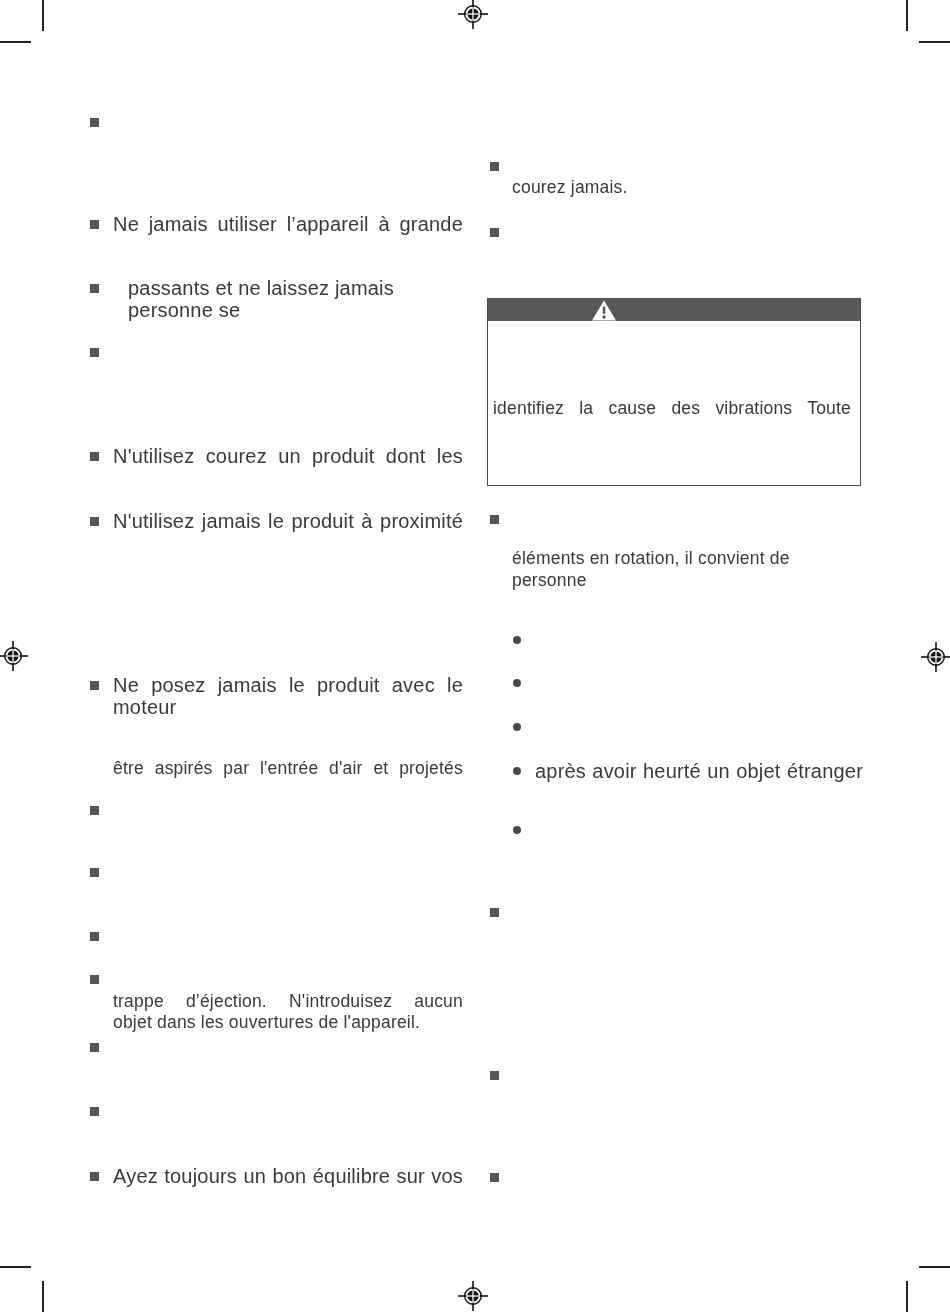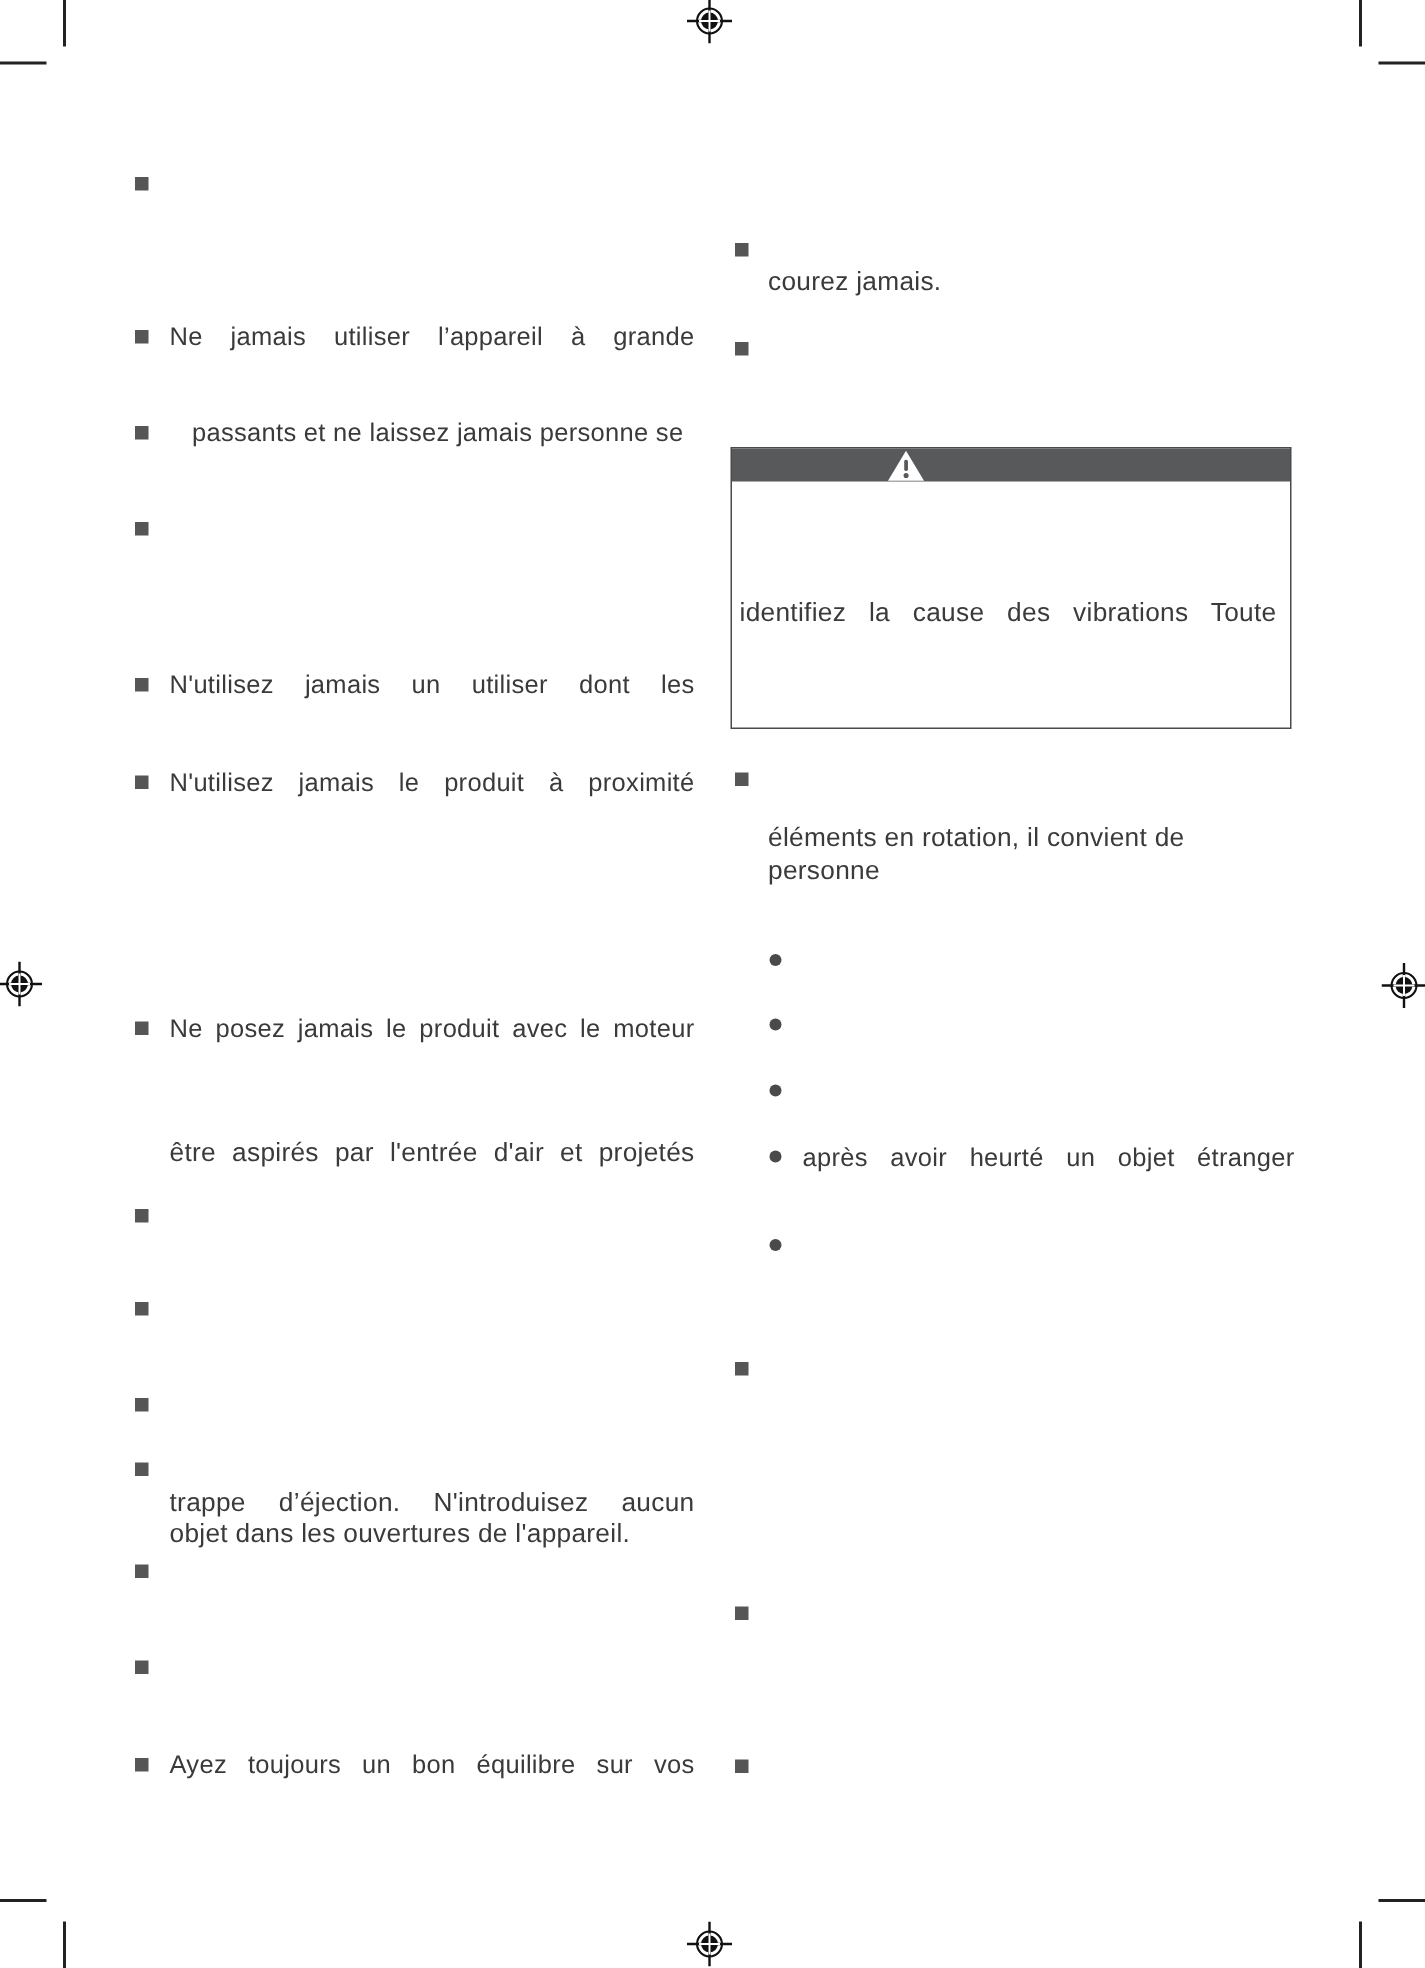--- a/index.html
+++ b/index.html
@@ -6,21 +6,21 @@
   .page{
     position:relative;width:950px;height:1312px;overflow:hidden;
     background:#ffffff;
     font-family:"Liberation Sans", sans-serif;
     color:#3a3a3a;
   }
   .li{position:absolute;}
   .sq{position:absolute;left:0;top:6px;width:9px;height:9px;background:#565656;}
   .dot{position:absolute;left:0;top:6px;width:8px;height:8px;border-radius:50%;background:#4a4a4a;}
   .txt{
-    font-size:17px;line-height:21.5px;letter-spacing:0.2px;
+    font-size:20px;line-height:21.5px;letter-spacing:0.2px;
     width:350px;
   }
   .li-left{left:90px;}
   .li-left .txt{margin-left:23px;}
   .li-right{left:490px;}
   .li-round{left:513px;}
   .li-round .txt{margin-left:22px;}
   .block{position:absolute;font-size:17.5px;line-height:21.5px;letter-spacing:0.2px;width:350px;}
   .just{text-align:justify;text-align-last:justify;}
   .warning-box{
@@ -99,21 +99,21 @@
     <span class="sq"></span>
     <div class="txt" style="margin-left:38px;">passants et ne laissez jamais personne se</div>
   </div>
 
   <div class="li li-left" style="top:342px;">
     <span class="sq"></span>
   </div>
 
   <div class="li li-left" style="top:446px;">
     <span class="sq"></span>
-    <div class="txt just">N'utilisez jamais un utiliser dont les</div>
+    <div class="txt just">N'utilisez courez un produit dont les</div>
   </div>
 
   <div class="li li-left" style="top:511px;">
     <span class="sq"></span>
     <div class="txt just">N'utilisez jamais le produit à proximité</div>
   </div>
 
   <div class="li li-left" style="top:654px;margin-top:21px;">
     <span class="sq"></span>
     <div class="txt just">Ne posez jamais le produit avec le moteur</div>

